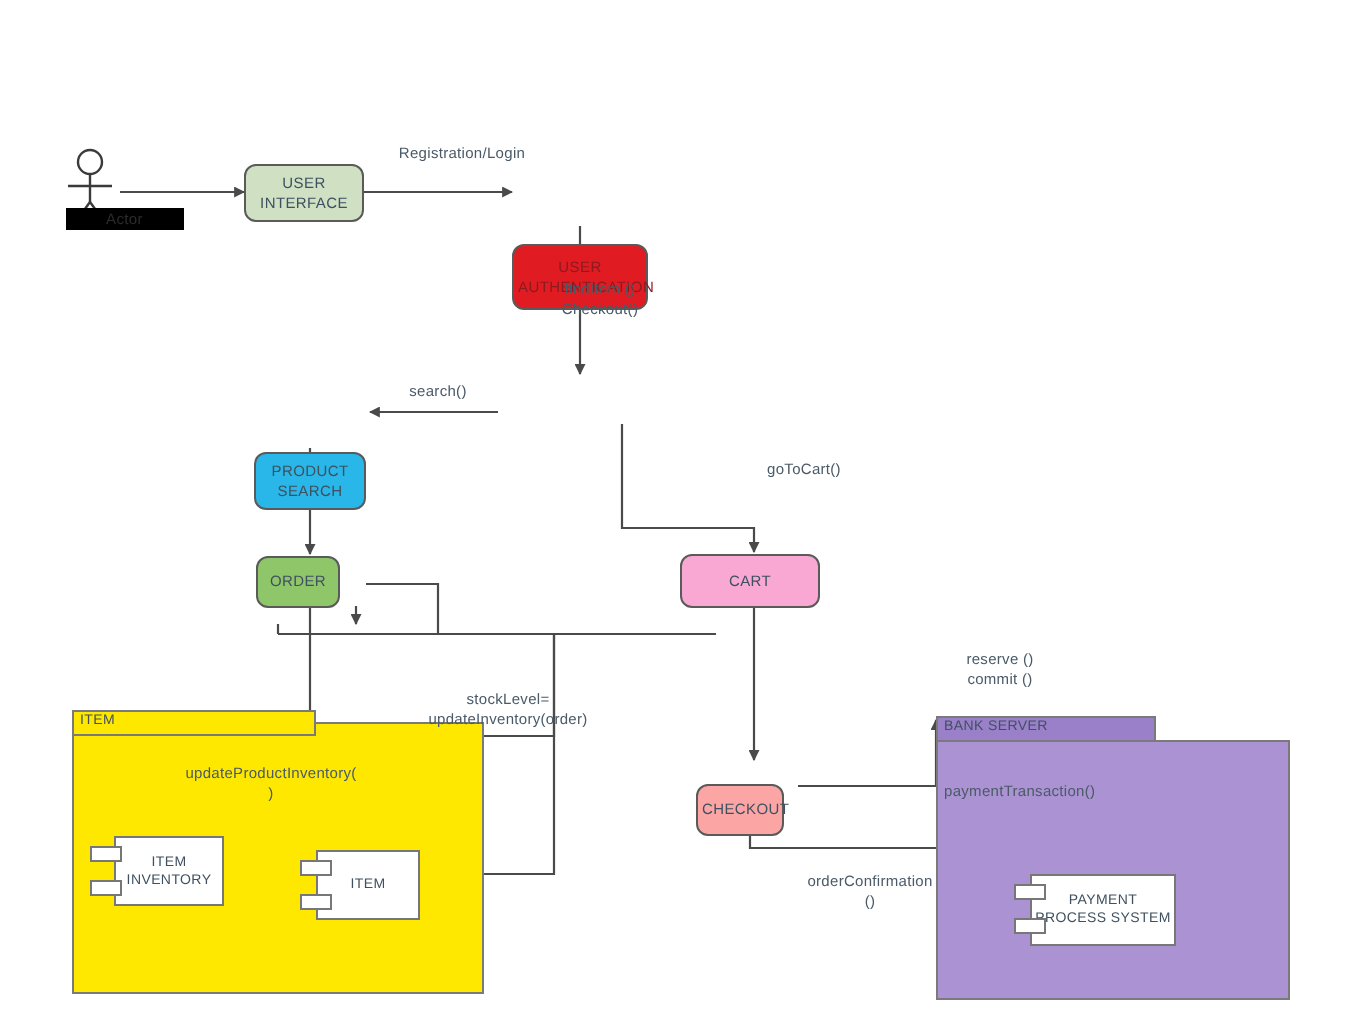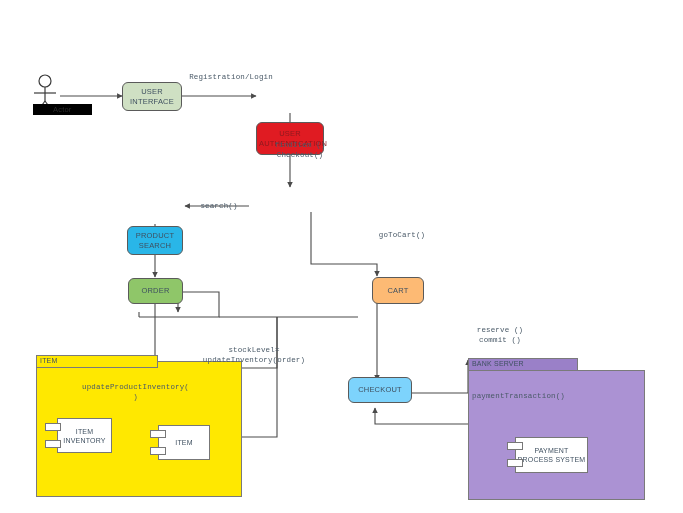--- a/index.html
+++ b/index.html
@@ -87,21 +87,20 @@
   
   .lbl {
     position: absolute;
     font-size: 7.5px;
     line-height: 10px;
     color: #4a5a68;
     letter-spacing: .15px;
     text-align: center;
     z-index: 8;
     white-space: pre-line;
-    font-family: Liberation Mono, monospace;
   }
   
   .actor { position: absolute; z-index: 6; }
   .actor-label {
     position: absolute;
     background: #000000;
     color: #2b2b2b;
     font-size: 7.5px;
     padding: 1px 20px;
     letter-spacing: .2px;
@@ -190,29 +189,29 @@
     <span>USER
 AUTHENTICATION</span>
   </div>
 
 
   <div class="node" style="left:127px; top:192px; width:56px; height:29px; background:#29b6e8;margin-top:34px;">
     <span>PRODUCT
 SEARCH</span>
   </div>
 
-  <div class="node" style="left:128px; top:278px; width:55px; height:26px; background:#8fc669;">
+  <div class="node" style="left:128px; top:278px; width:42px; height:26px; background:#8fc669;">
     <span>ORDER</span>
   </div>
 
-  <div class="node" style="left:372px; top:277px; width:52px; height:27px; background:#fdba74;">
+  <div class="node" style="left:340px; top:277px; width:70px; height:27px; background:#f9a8d4;">
     <span>CART</span>
   </div>
 
-  <div class="node" style="left:348px; top:377px; width:64px; height:26px; background:#7dd3fc;">
+  <div class="node" style="left:348px; top:392px; width:44px; height:26px; background:#fca5a5;">
     <span>CHECKOUT</span>
   </div>
 
   <div class="comp" style="left:57px; top:418px; width:55px; height:35px;">
     <span>ITEM
 INVENTORY</span>
   </div>
   <div class="lug" style="left:45px; top:423px;"></div>
   <div class="lug" style="left:45px; top:440px;"></div>
 
@@ -228,31 +227,33 @@
 SYSTEM</span>
   </div>
   <div class="lug" style="left:507px; top:442px;"></div>
   <div class="lug" style="left:507px; top:459px;"></div>
 
   <div class="lbl" style="left:176px; top:72px; width:110px;">Registration/Login</div>
 
   <div class="lbl" style="left:265px; top:140px; width:70px;">findItem ()
 Checkout()</div>
 
-  <div class="lbl" style="left:191px; top:201px; width:56px;">search()</div>
+  <div class="lbl" style="left:191px; top:191px; width:56px;">search()</div>
 
 
 
   <div class="lbl" style="left:364px; top:230px; width:76px;">goToCart()</div>
 
   <div class="lbl" style="left:199px; top:345px; width:110px;">stockLevel=
 updateInventory(order)</div>
 
   <div class="lbl" style="left:458px; top:325px; width:84px;">reserve ()
 commit ()</div>
 
   <div class="lbl" style="left:73px; top:382px; width:125px;">updateProductInventory(
 )</div>
 
   <div class="lbl" style="left:472px; top:391px; width:110px; text-align:left;">paymentTransaction()</div>
 
+  <div class="lbl" style="left:383px; top:436px; width:104px;">orderConfirmation
+()</div>
 
 </div>
 
 </body></html>

